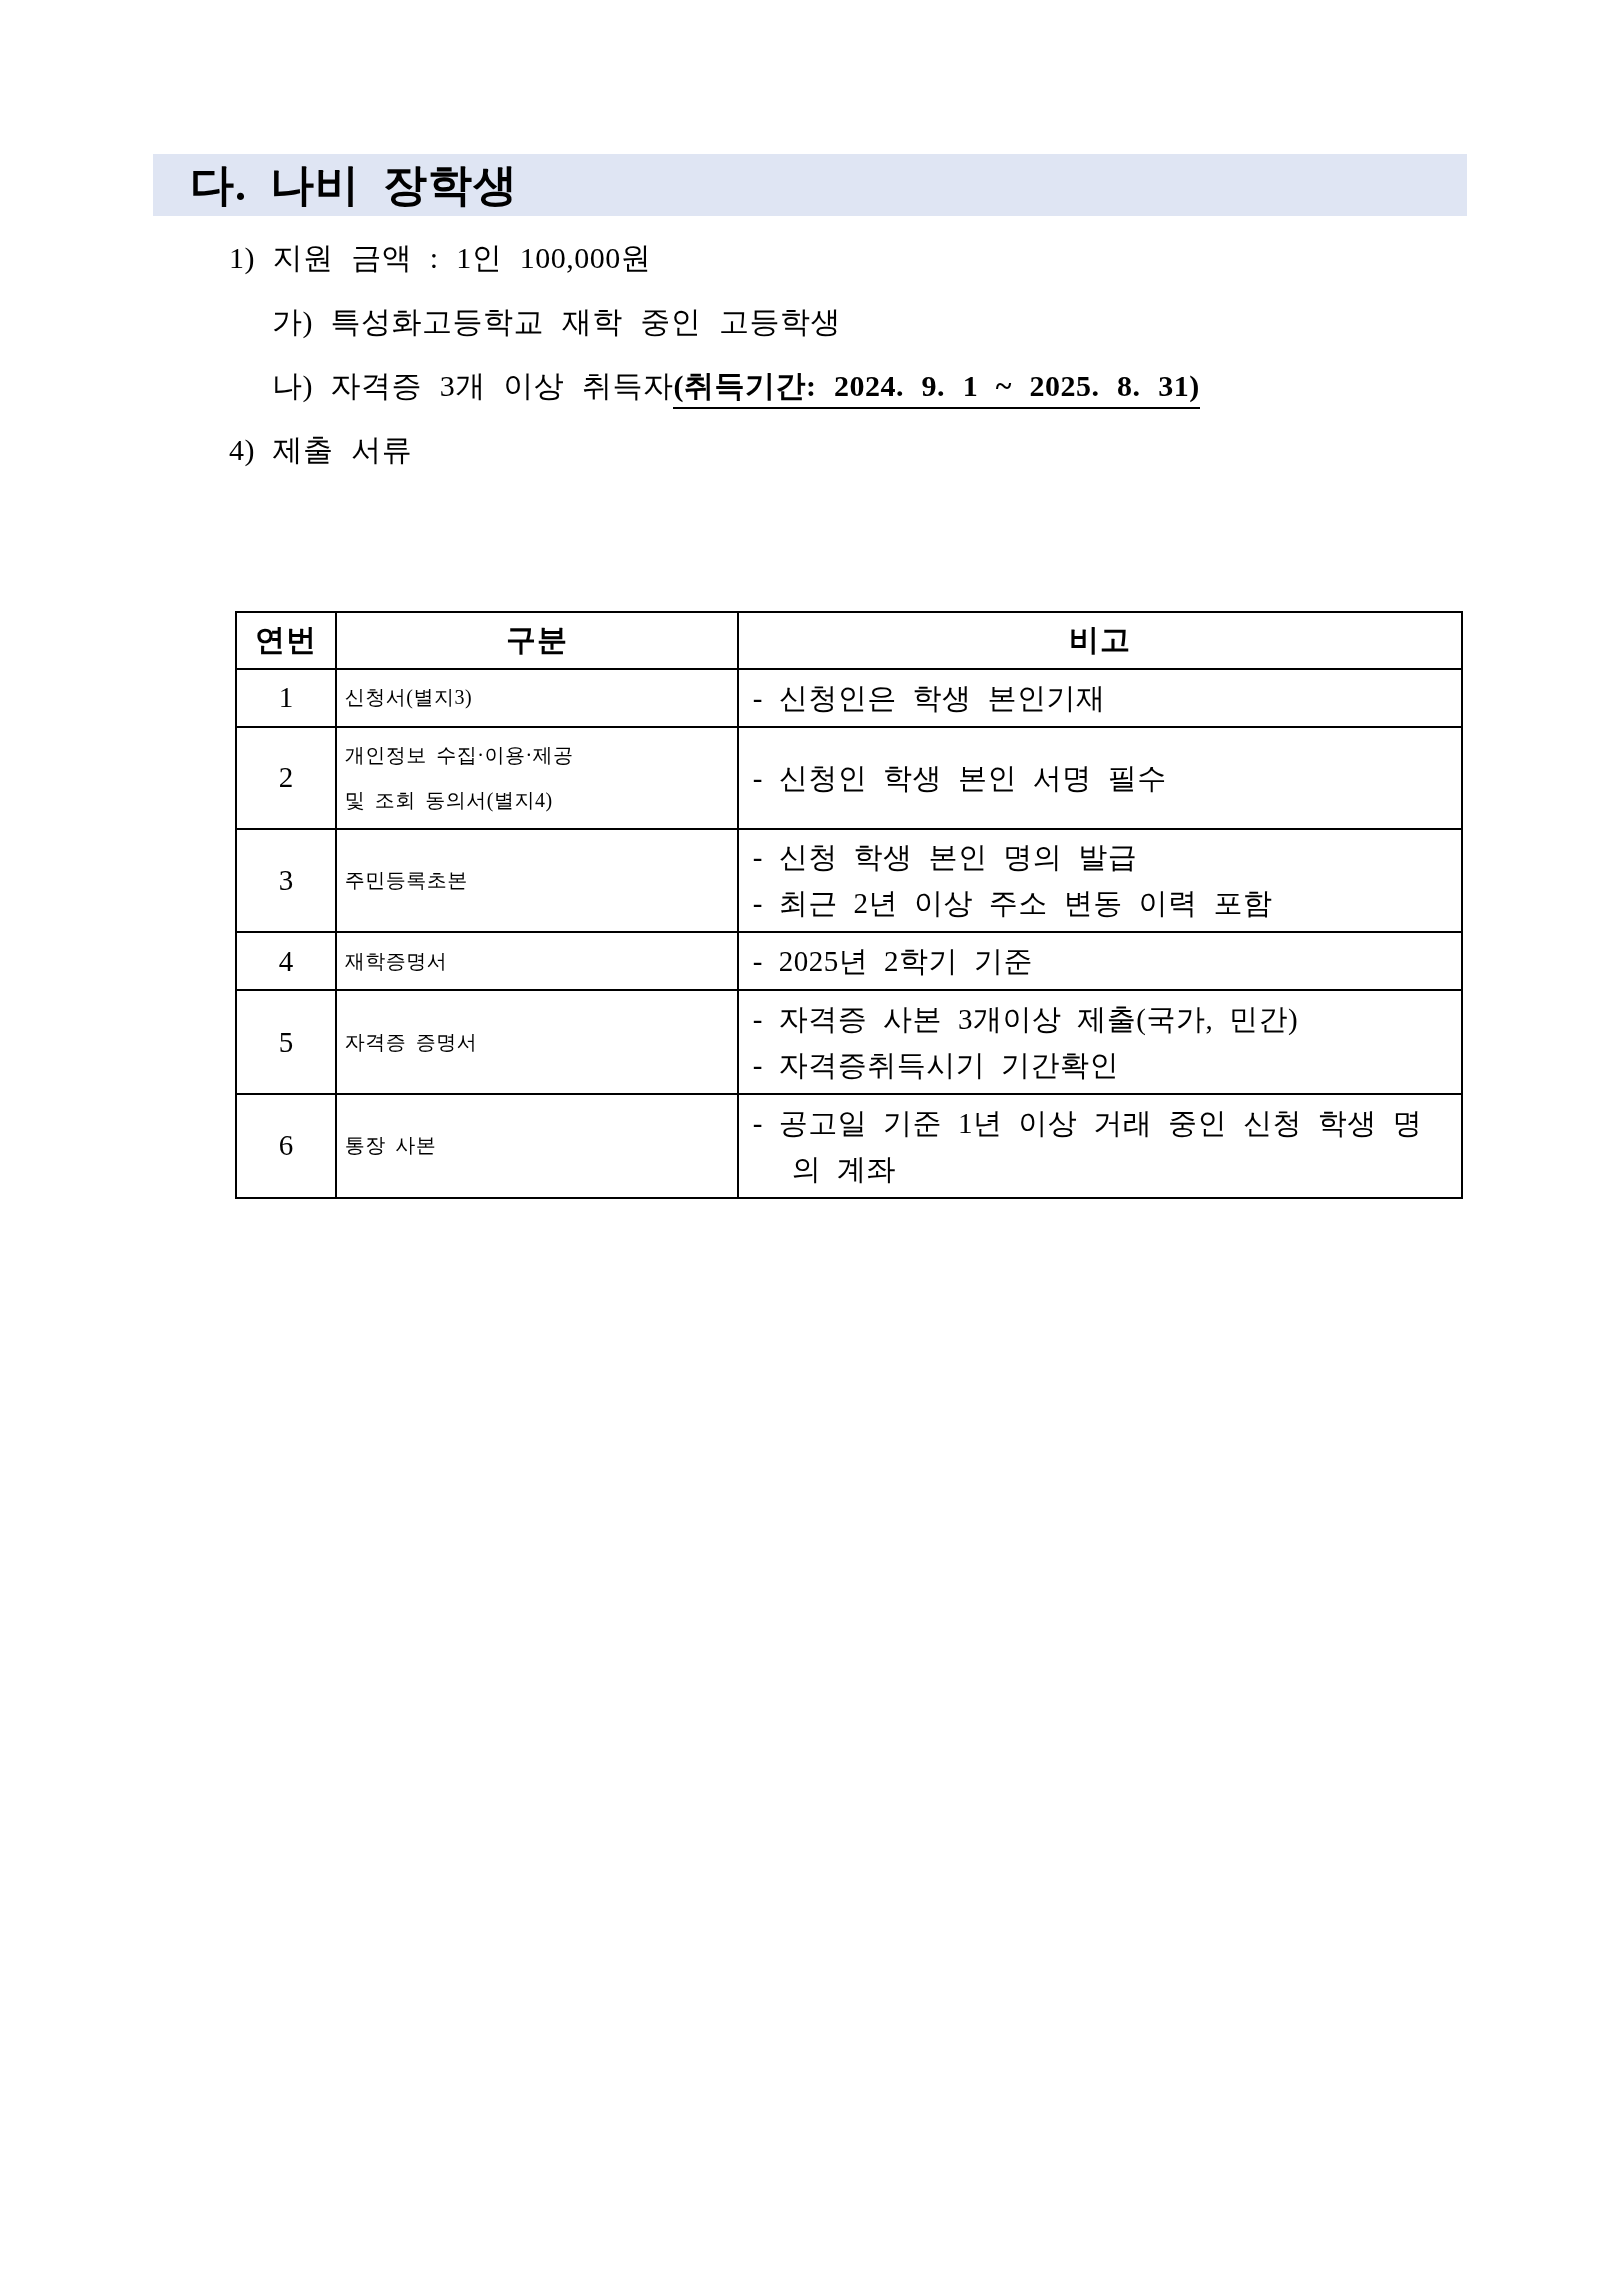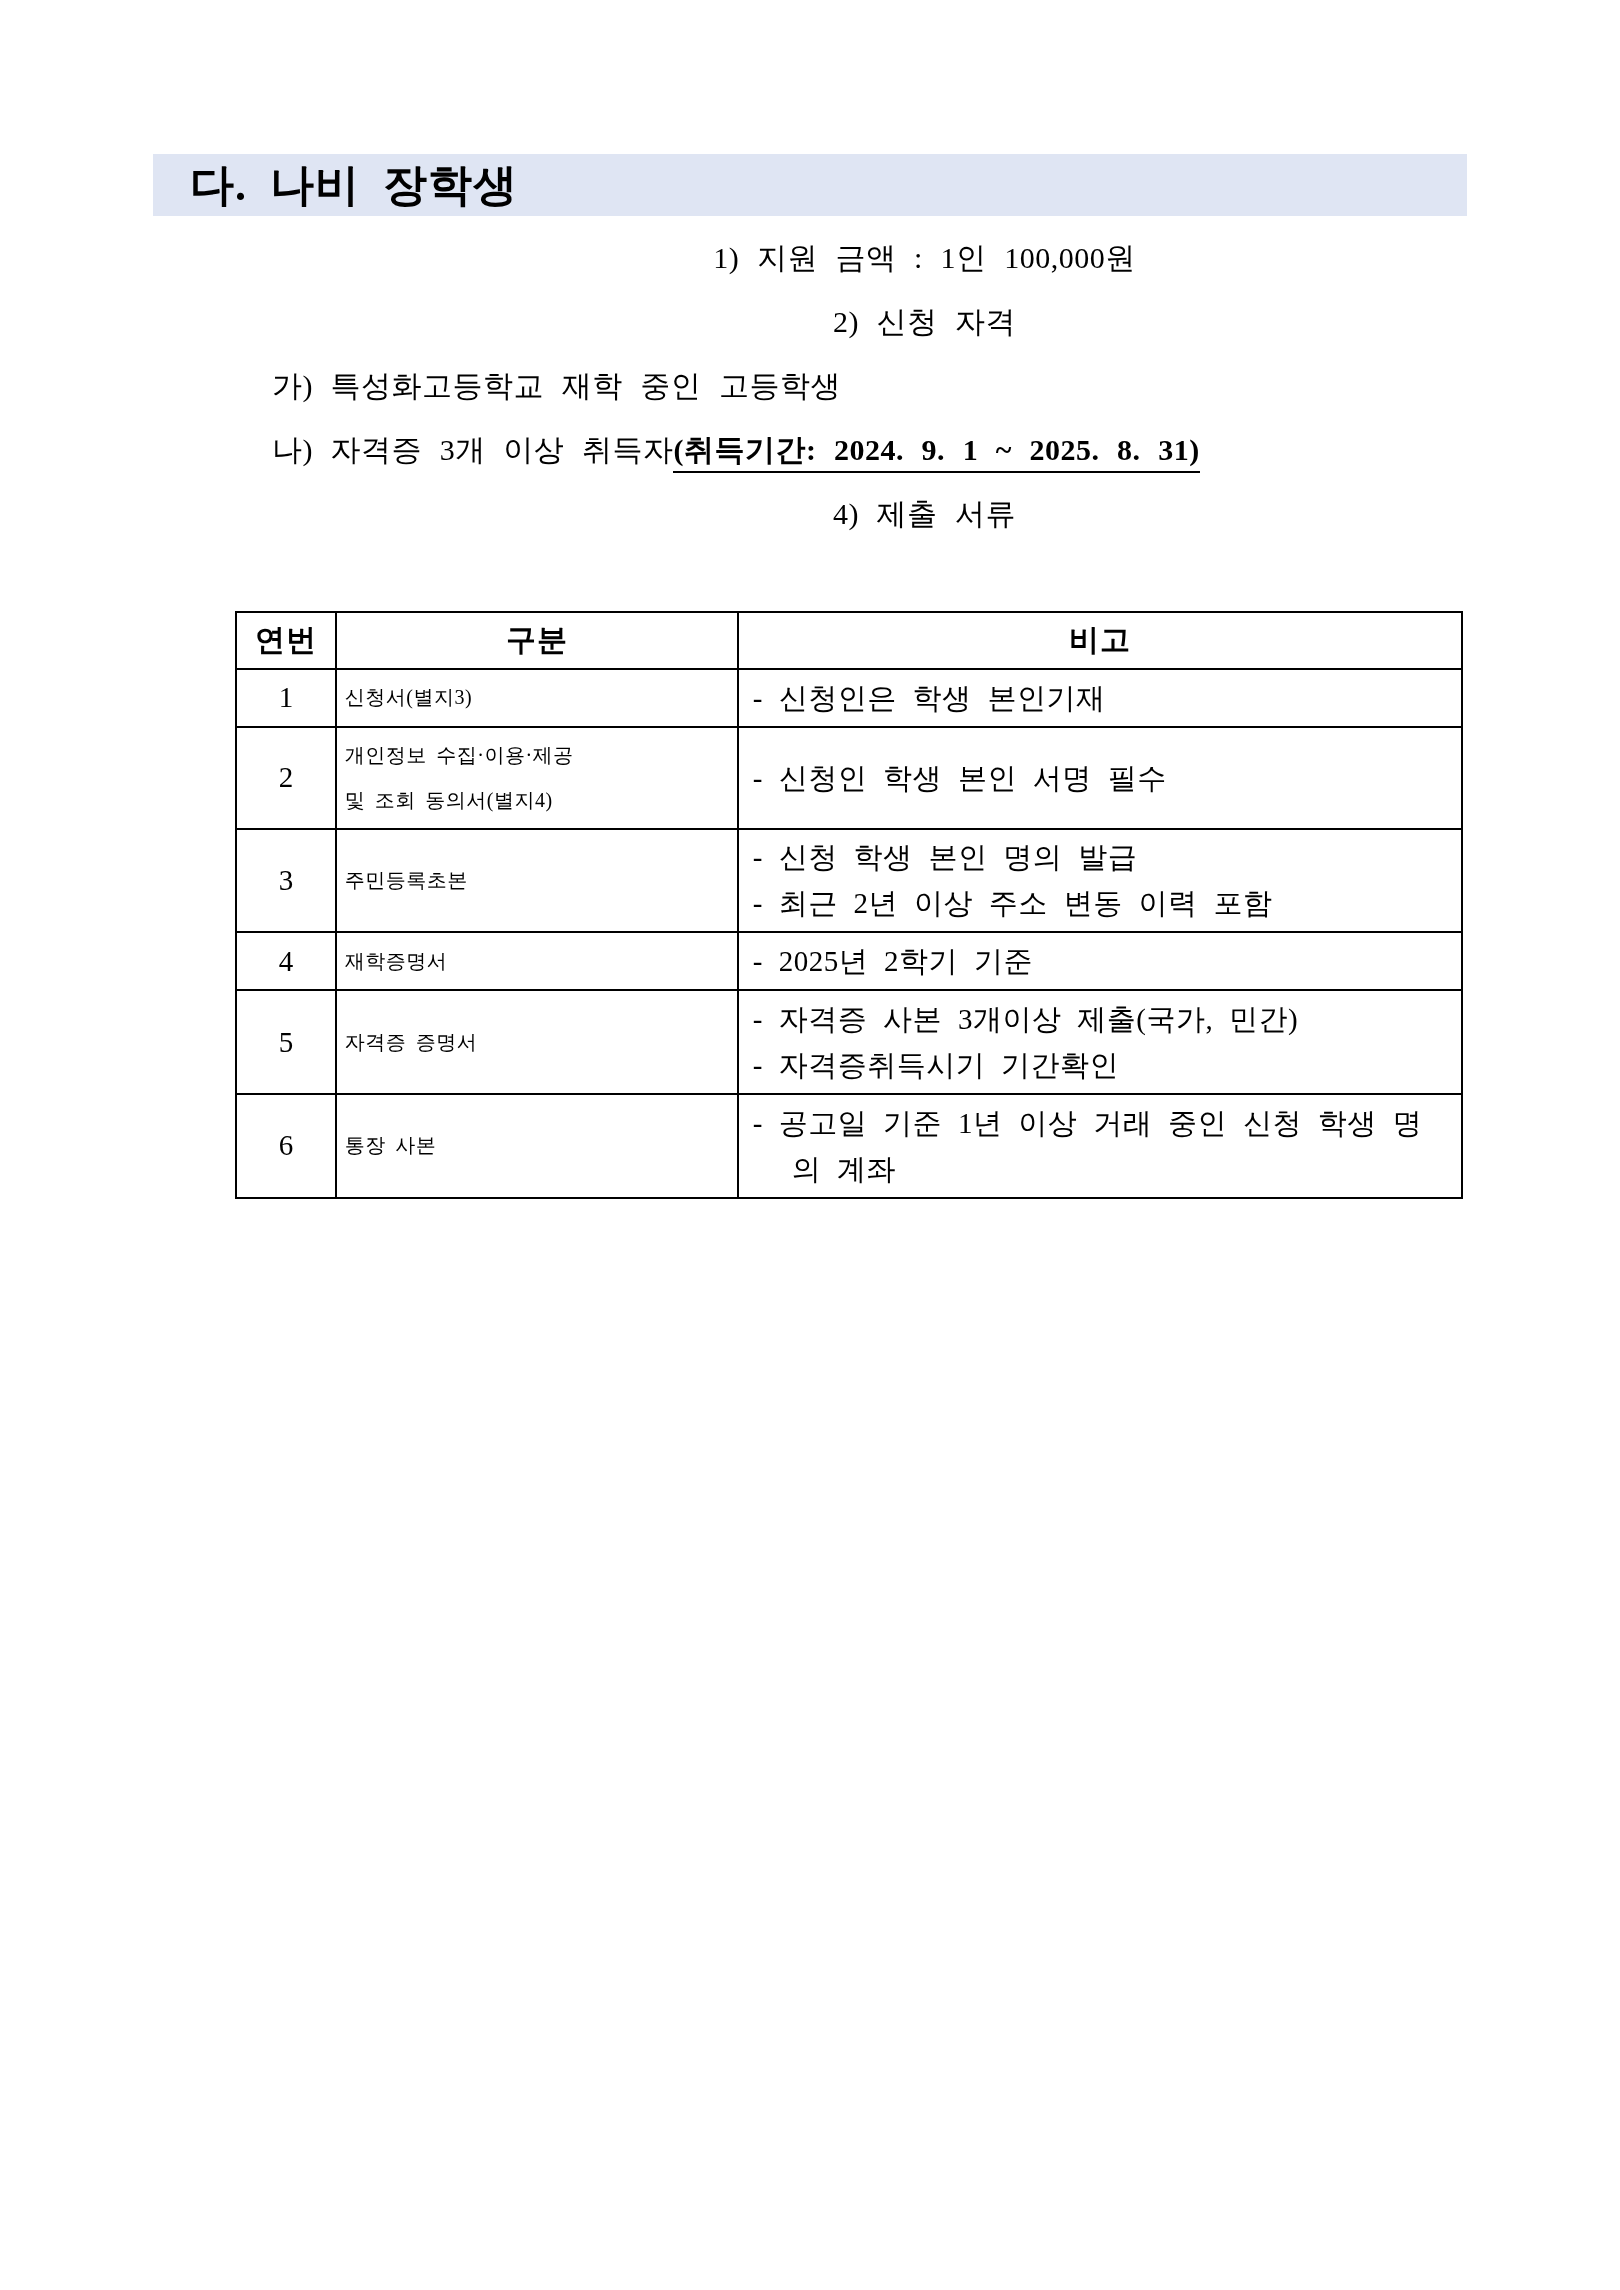--- a/index.html
+++ b/index.html
@@ -32,21 +32,21 @@
     width:1620px;
   }
   .line {
     height:64px;
     line-height:64px;
     font-size:30px;
     letter-spacing:0.5px;
     word-spacing:0.32em;
     white-space:nowrap;
   }
-  .indent-1 { padding-left:229px;text-align:center; }
+  .indent-1 { padding-left:229px; }
   .indent-2 { padding-left:272px; }
   .em-underline {
     font-weight:bold;
     border-bottom:2.9px solid #000;
     padding-bottom:5px;
   }
   table.doc-table {
     position:absolute;
     left:235px; top:611px;
     width:1226px;
@@ -98,21 +98,20 @@
 <body>
 
 <div class="page">
 
   <div class="section-bar">
     <span class="section-title">다. 나비 장학생</span>
   </div>
 
   <div class="outline" id="outline">
       <div class="line indent-1"><span>1)</span> <span>지원 금액 : 1인 100,000원</span></div>
-      <div class="line indent-1"><span>2)</span> <span>신청 자격</span></div>
       <div class="line indent-2"><span>가)</span> <span>특성화고등학교 재학 중인 고등학생</span></div>
       <div class="line indent-2"><span>나)</span> <span>자격증 3개 이상 취득자</span><span class="em-underline">(취득기간: 2024. 9. 1 ~ 2025. 8. 31)</span></div>
       <div class="line indent-1"><span>4)</span> <span>제출 서류</span></div>
     </div>
 
   <table class="doc-table">
     <colgroup>
       <col class="col-no">
       <col class="col-cat">
       <col class="col-note">

